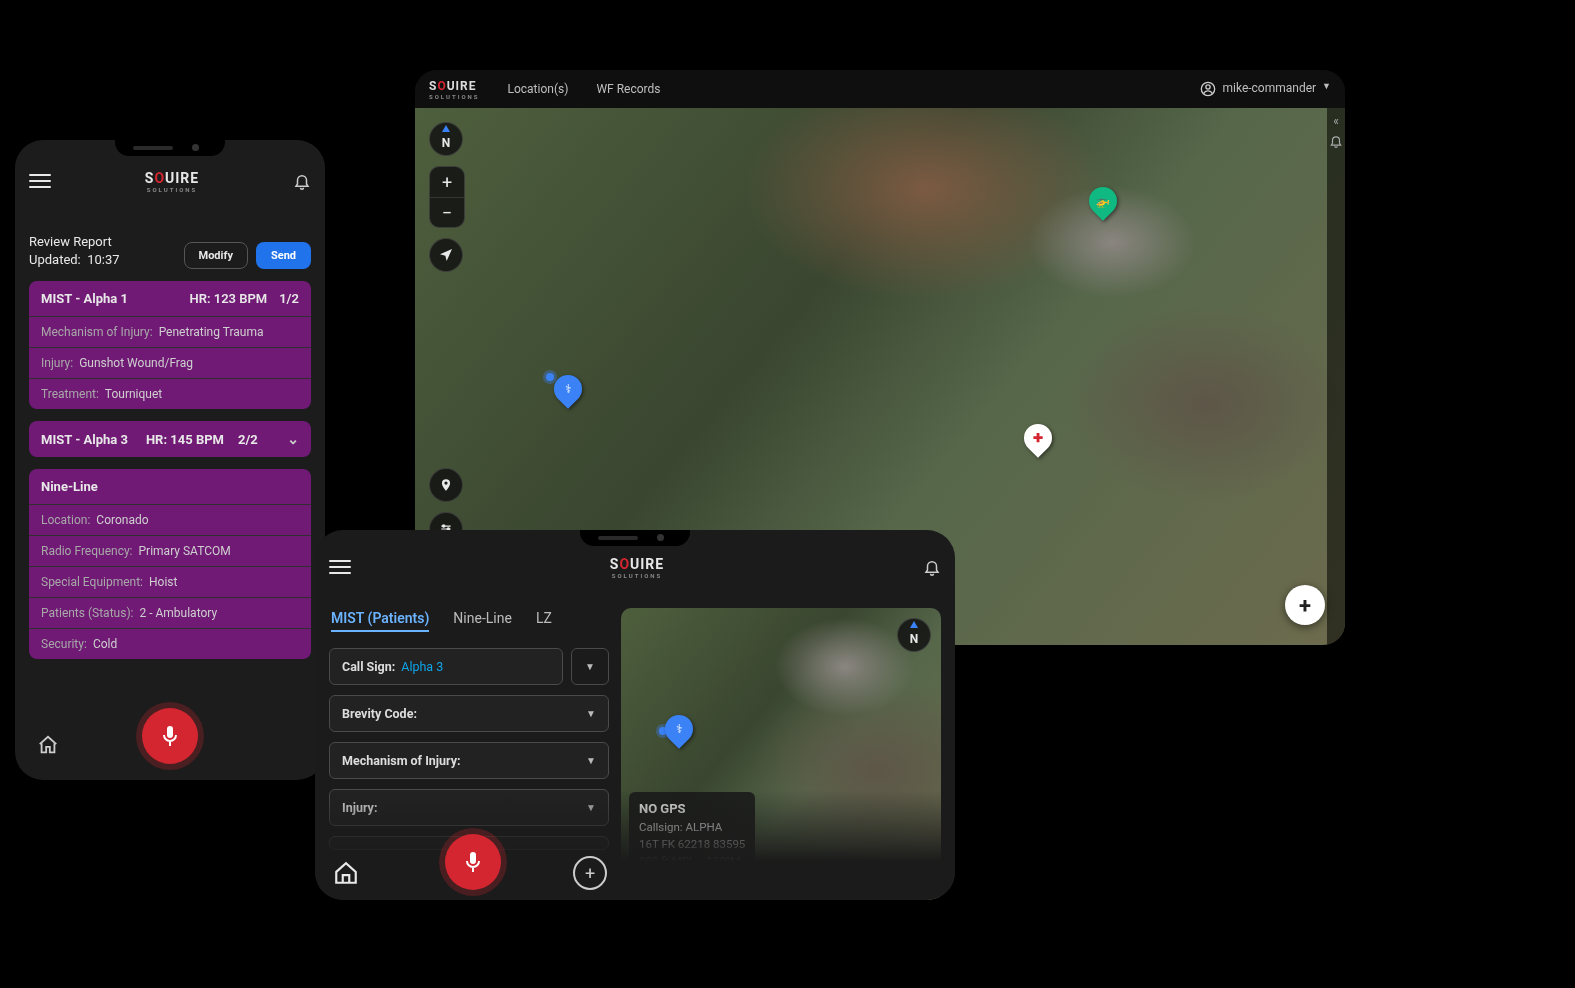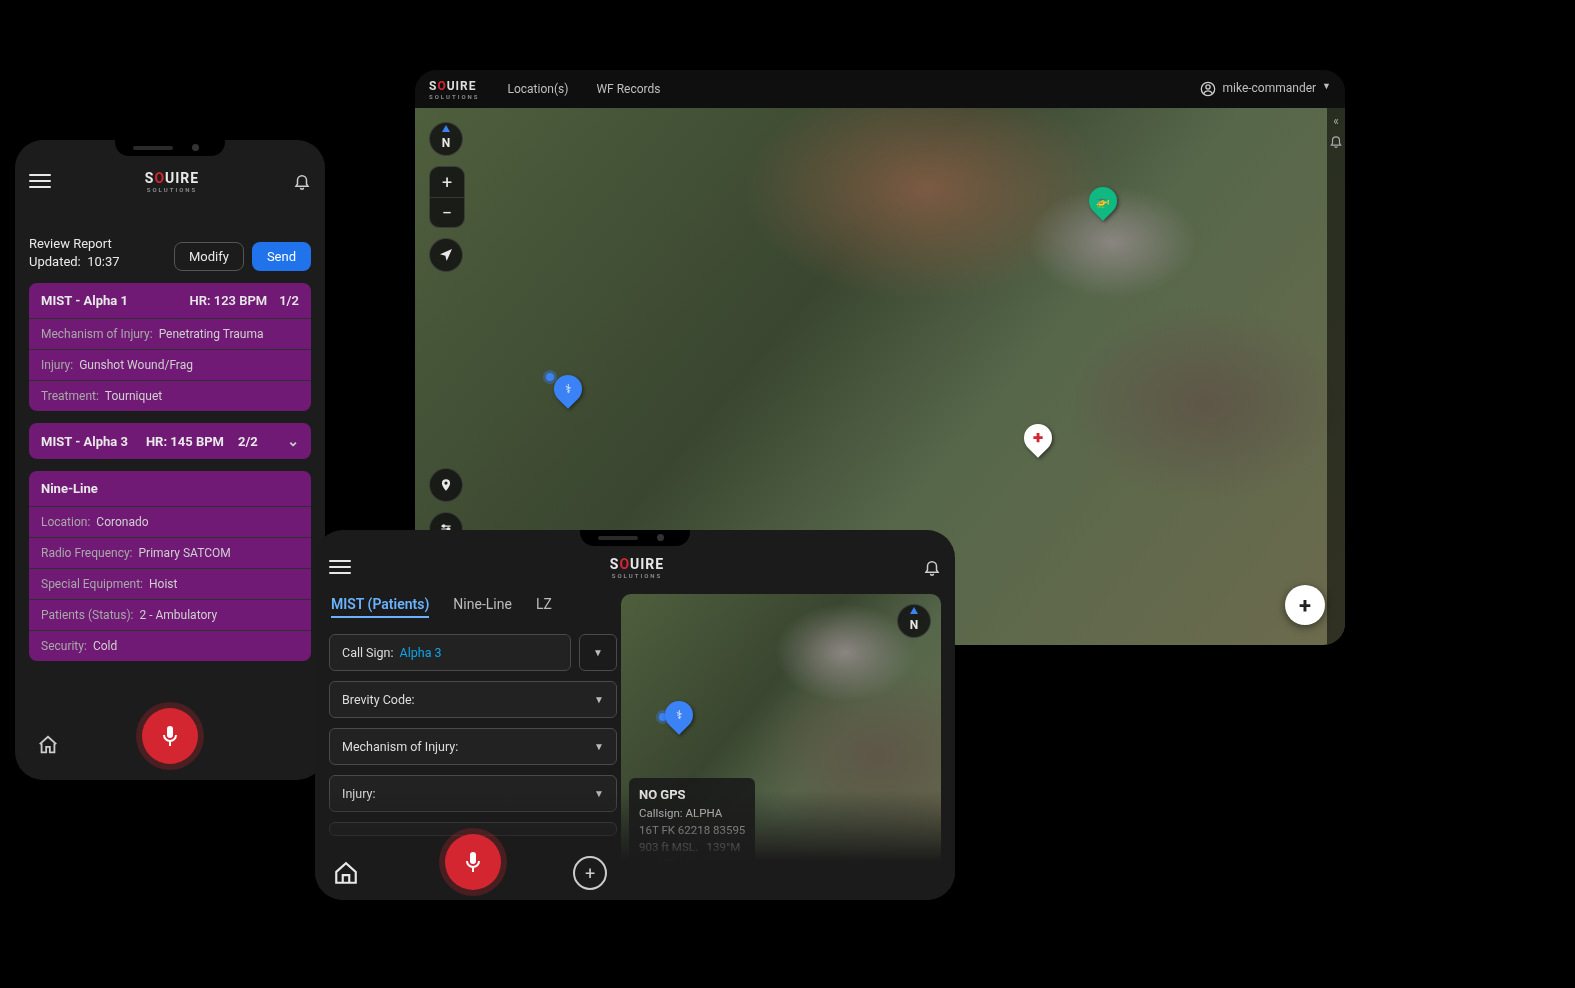--- a/index.html
+++ b/index.html
@@ -100,48 +100,48 @@
     .notch .spk{ position:absolute; left:18px; top:6px; width:40px;height:4px;border-radius:3px;background:#2a2a2a;}
     .notch .cam{ position:absolute; right:26px; top:4px; width:7px;height:7px;border-radius:50%;background:#333;}
     .phone-hdr{ height:42px; display:flex; align-items:center; justify-content:space-between;}
     .ham{ width:22px; display:flex; flex-direction:column; gap:4px; cursor:pointer;}
     .ham span{ height:2px;background:#e8e8e8;border-radius:1px;}
     .bell-ico{ font-size:18px;color:#ccc; cursor:pointer;}
     .p-logo{ text-align:center; font-weight:700; letter-spacing:1px; font-size:14px;}
     .p-logo small{ display:block; font-size:6px; letter-spacing:2px; color:#888;}
     .review-row{ display:flex; align-items:flex-end; gap:0; margin-top:8px;}
     .review-txt{ font-size:13px; line-height:1.4;}
-    .btn{ padding:6px 14px; border-radius:8px; font-size:13px; font-weight:400; cursor:pointer; border:1px solid transparent;margin-top:32px;}
+    .btn{ padding:6px 14px; border-radius:8px; font-size:11px; font-weight:700; cursor:pointer; border:1px solid transparent;margin-top:32px;}
     .btn-outline{ border-color:#555; color:#e8e8e8;}
     .btn-primary{ background:#2073eb; color:#fff;}
     .card{ background:#701a75; border-radius:8px; margin-top:12px; overflow:hidden;}
     .card-hdr{ display:flex; padding:10px 12px; font-size:13px; font-weight:700;}
     .card-hdr .sp{ margin-left:auto; display:flex; gap:12px; font-weight:600;}
     .row{ border-top:1px solid #2f2f2f; padding:8px 12px; font-size:12px; color:#cfcfcf; display:flex;}
     .row .lbl{ color:#a8a8a8; margin-right:6px;}
     .collapsed-hdr{ display:flex; padding:10px 12px; font-size:13px; font-weight:700; align-items:center;}
     .section-title{ padding:10px 12px; font-size:13px; font-weight:700;}
     .chev{ margin-left:auto; font-size:14px; color:#ccc;}
     .mic-fab{ position:absolute; left:50%; bottom:16px; transform:translateX(-50%); width:56px;height:56px;border-radius:50%;background:#d32630; display:flex; align-items:center; justify-content:center; box-shadow:0 0 0 6px rgba(211,38,48,.25); cursor:pointer;}
     .home-ico{ position:absolute; left:22px; bottom:24px; font-size:22px; color:#ccc; cursor:pointer;}
     
     .phone2 {
       position:absolute; left:315px; top:530px;
       width:640px; height:370px;
       background:#1b1b1b; border-radius:28px;
       padding:16px 14px;
       overflow:hidden;
     }
-    .p2-body{ display:flex; gap:4px; height:calc(100% - 44px); margin-top:6px;}
+    .p2-body{ display:flex; gap:12px; height:calc(100% - 44px); margin-top:20px;}
     .p2-left{ flex:1; display:flex; flex-direction:column; gap:10px;}
     .tabs{ display:flex; gap:24px; font-size:14px; padding:2px 2px 6px;}
     .tab{ color:#bbb; cursor:pointer; padding-bottom:4px;}
     .tab.active{ color:#6bb3ff; border-bottom:2px solid #6bb3ff; font-weight:600;}
     .form-row{ border:1px solid #4a4a4a; border-radius:6px; padding:10px 12px; font-size:12.5px; display:flex; align-items:center; background:#222; cursor:pointer;}
-    .form-row .flbl{ font-weight:400; color:#ddd; margin-right:6px;}
+    .form-row .flbl{ font-weight:700; color:#ddd; margin-right:6px;}
     .form-row .fval{ color:#0ea5e9;}
     .dd{ margin-left:auto; color:#bbb; font-size:10px;}
     .split{ display:flex; gap:8px;}
     .split .form-row{ flex:1;}
     .sq-btn{ width:38px; border:1px solid #4a4a4a; border-radius:6px; display:flex; align-items:center; justify-content:center; font-size:10px; color:#bbb; cursor:pointer;}
     .p2-right{ width:320px; position:relative; border-radius:10px; overflow:hidden;
       background:
         radial-gradient(100px 70px at 70% 20%, #8a8580, transparent 70%),
         radial-gradient(180px 130px at 80% 55%, #5e5648, transparent 70%),
         linear-gradient(130deg, #4e5f3d, #3a4630 40%, #56674a 60%, #6d6b4e);

